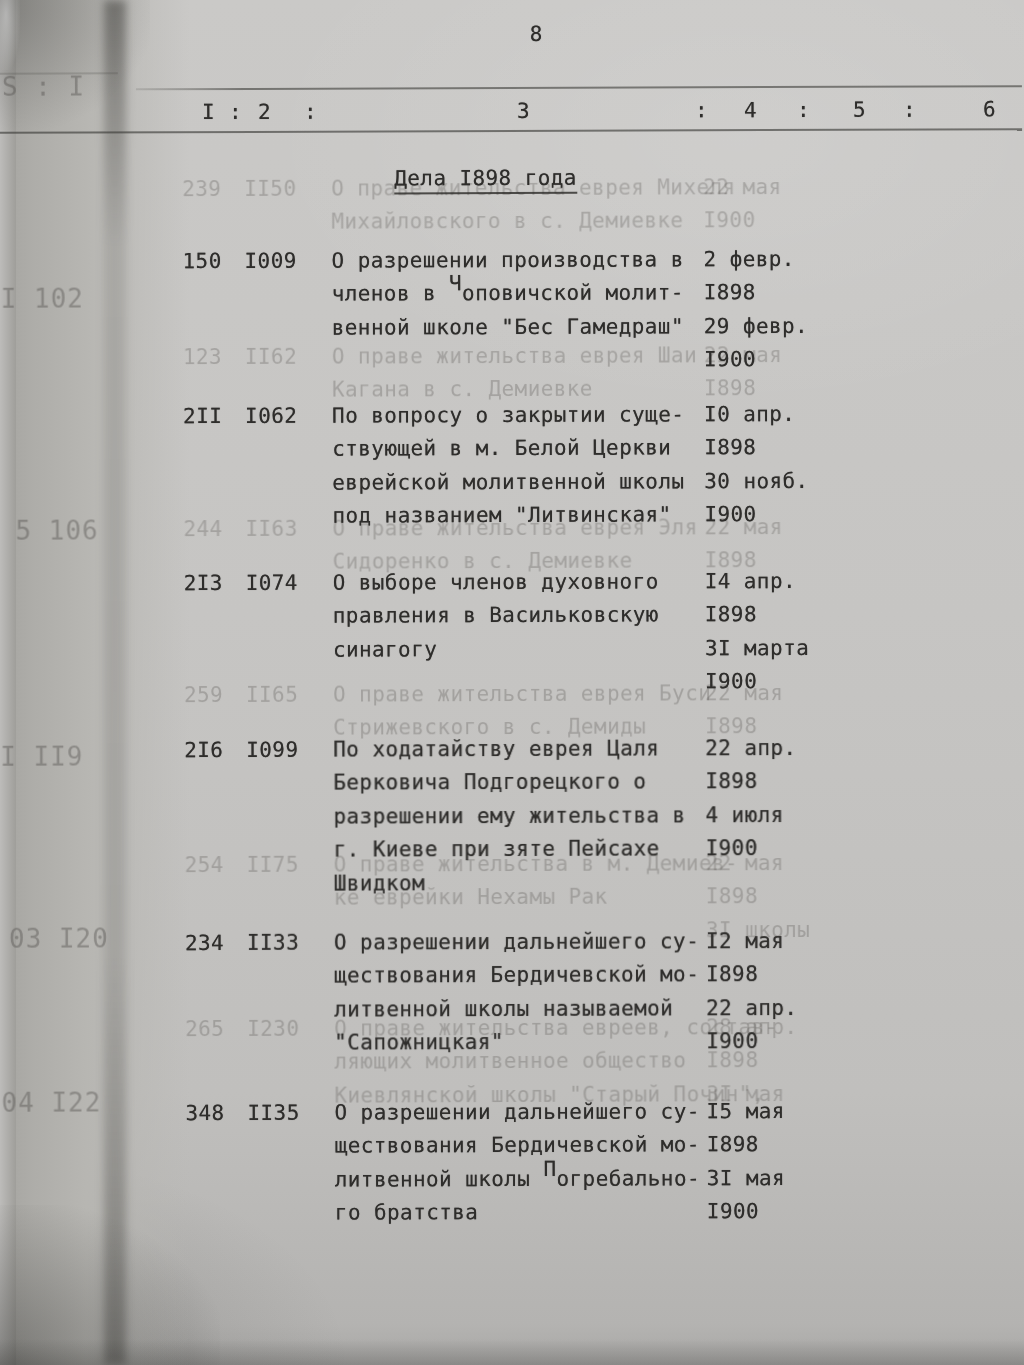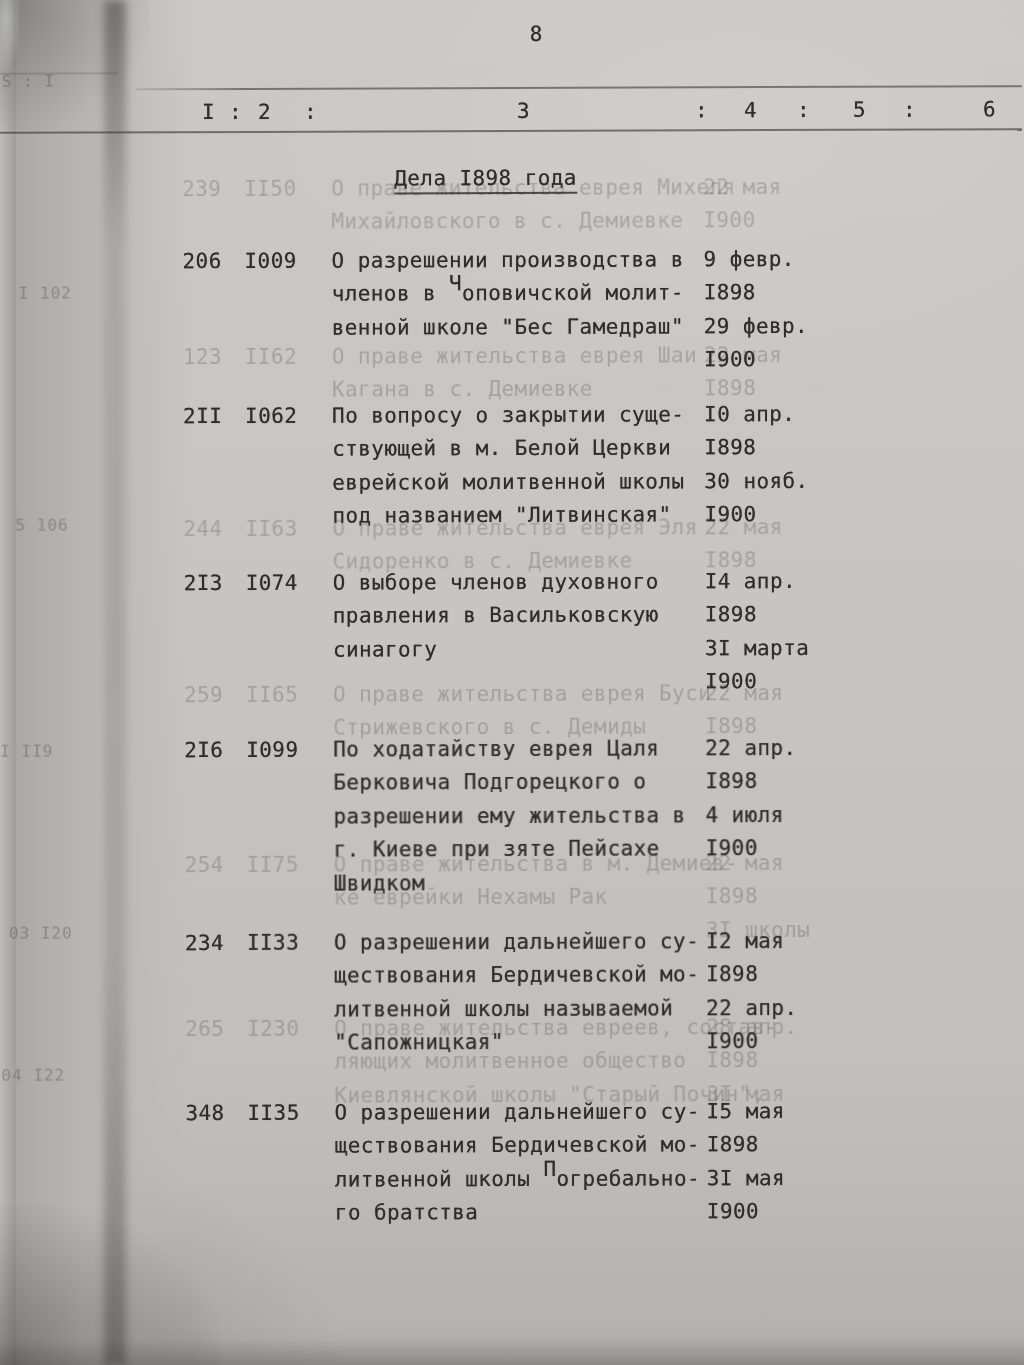--- a/index.html
+++ b/index.html
@@ -71,23 +71,23 @@
   .col-dates{position:absolute;left:705px;width:140px;}
   .line{height:33.4px;line-height:33.4px;white-space:nowrap;}
   .raised{display:inline-block;transform:translateY(-10px);}
 
   .e1{top:244px}.e2{top:399px}.e3{top:566px}.e4{top:733px}.e5{top:926px}.e6{top:1096px}
 
   
   .ghost{color:rgba(82,81,77,0.30);filter:blur(0.5px);text-shadow:none;}
   .g-row{position:absolute;left:0;width:1024px;}
   .g1{top:172px}.g2{top:340px}.g3{top:512px}.g4{top:678px}.g5{top:848px}.g6{top:1012px}
-  .margin-ghost{position:absolute;font-size:16px;letter-spacing:1px;color:rgba(70,69,66,0.38);filter:blur(0.5px);white-space:nowrap;}
-  .m0{left:20px;top:282px}.m1{left:16px;top:514px}.m2{left:0px;top:740px}
-  .m3{left:8px;top:922px}.m4{left:0px;top:1064px}.m5{left:4px;top:70px}
+  .margin-ghost{position:absolute;font-size:26px;letter-spacing:1px;color:rgba(70,69,66,0.38);filter:blur(0.5px);white-space:nowrap;}
+  .m0{left:2px;top:282px}.m1{left:16px;top:514px}.m2{left:0px;top:740px}
+  .m3{left:8px;top:922px}.m4{left:0px;top:1086px}.m5{left:4px;top:70px}
 </style>
 </head>
 <body>
 
 <div class="photo">
 
   <div class="edge-left"></div>
   <div class="edge-sliver"></div>
   <div class="edge-bright"></div>
   <div class="crease"></div>
@@ -198,29 +198,29 @@
       <span class="ruler-mark txt r6">4</span>
       <span class="ruler-mark txt r7">:</span>
       <span class="ruler-mark txt r8">5</span>
       <span class="ruler-mark txt r9">:</span>
       <span class="ruler-mark txt r10">6</span>
     </div>
 
     <div class="title txt">Дела I898 года</div>
 
     <div class="entry txt e1">
-      <div class="col-no line">206</div>
+      <div class="col-no line">150</div>
       <div class="col-file line">I009</div>
       <div class="col-desc">
         <div class="line">О разрешении производства в</div>
         <div class="line"><span>членов в </span><span class="raised">Ч</span><span>оповичской молит-</span></div>
         <div class="line">венной школе "Бес Гамедраш"</div>
       </div>
       <div class="col-dates">
-        <div class="line">9 февр.</div>
+        <div class="line">2 февр.</div>
         <div class="line">I898</div>
         <div class="line">29 февр.</div>
         <div class="line">I900</div>
       </div>
     </div>
 
     <div class="entry txt e2">
       <div class="col-no line">2II</div>
       <div class="col-file line">I062</div>
       <div class="col-desc">

